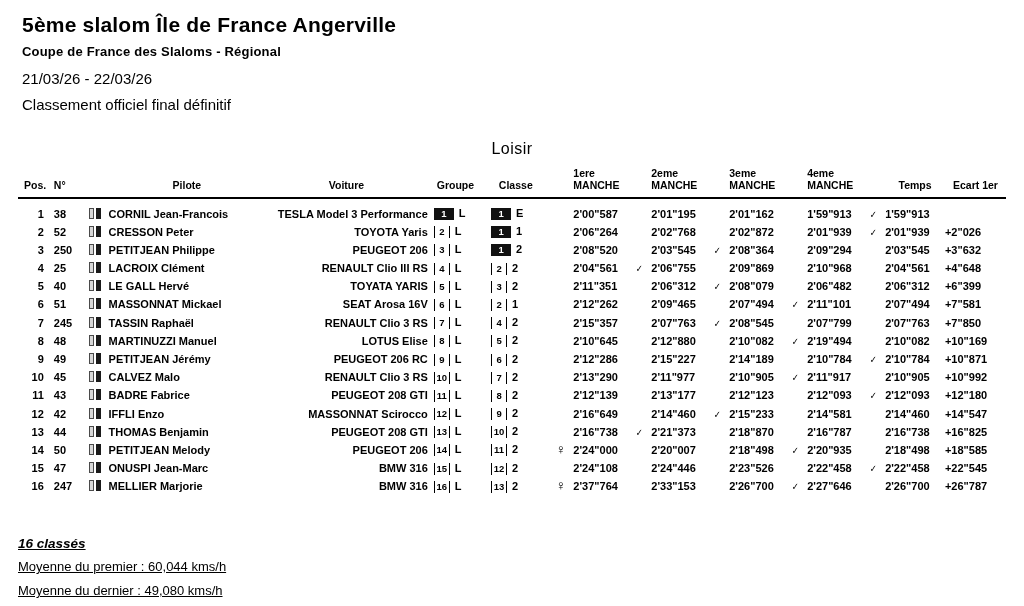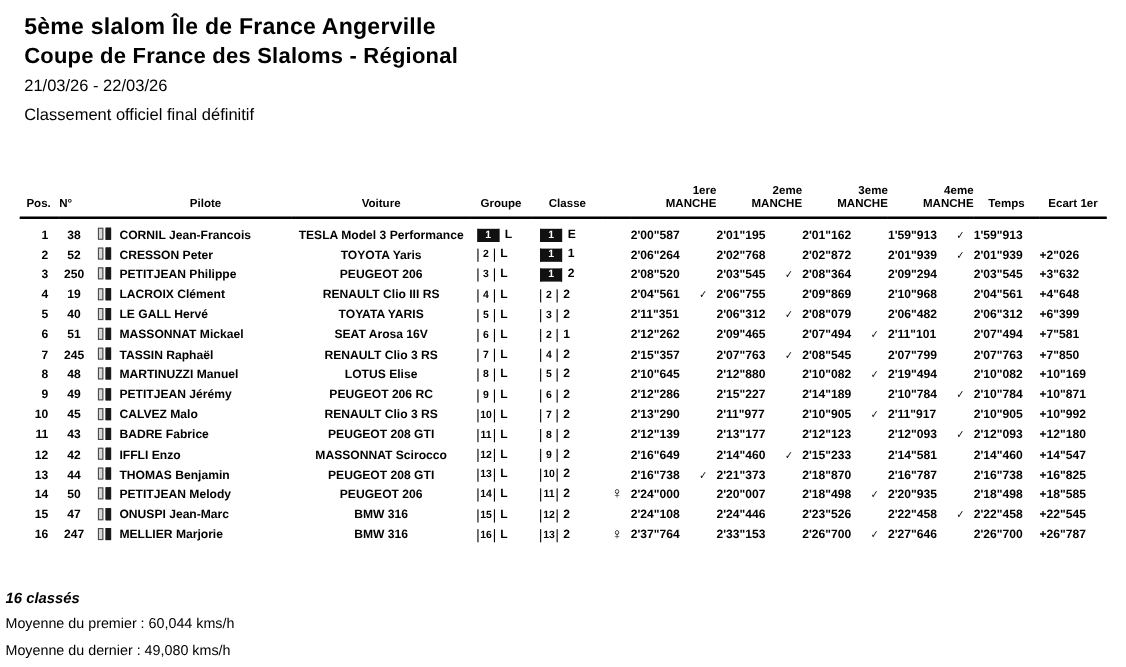--- a/index.html
+++ b/index.html
@@ -29,21 +29,21 @@
     top: 12px;
   }
   .title-1 {
     font-size: 21px;
     font-weight: bold;
     letter-spacing: 0.2px;
     line-height: 25px;
     white-space: nowrap;
   }
   .title-2 {
-    font-size: 20px;
+    font-size: 13px;
     font-weight: bold;
     letter-spacing: 0.2px;
     line-height: 25px;
     white-space: nowrap;
     margin-top: 2px;
   }
   .title-3 {
     font-size: 15px;
     font-weight: normal;
     line-height: 22px;
@@ -95,37 +95,37 @@
   .results tbody td {
     padding: 2.6px 0;
     vertical-align: middle;
     white-space: nowrap;
     font-weight: bold;
     font-size: 11px;
   }
 
   
   .c-pos    { width: 34px;  text-align: right; padding-right: 10px !important; }
-  .c-num    { width: 36px;  text-align: center; padding-right: 8px !important; }
+  .c-num    { width: 36px;  text-align: left; padding-right: 8px !important; }
   .c-icon   { width: 26px;  text-align: left; }
   .c-pilote { width: 196px; text-align: left; }
-  .c-voiture{ width: 176px; text-align: center; }
+  .c-voiture{ width: 176px; text-align: right; }
   .c-groupe { width: 68px;  text-align: left; padding-left: 6px !important; }
   .c-classe { width: 84px;  text-align: left; padding-left: 8px !important; }
   .c-m      { width: 86px;  text-align: left; }
   .c-temps  { width: 76px;  text-align: left; }
   .c-ecart  { width: 78px;  text-align: left; }
 
   thead .c-pos, thead .c-num { text-align: left; padding-right: 0 !important; }
   thead .c-pos { padding-left: 6px !important; margin-left: 44px; }
   thead .c-pilote { text-align: center; }
   thead .c-voiture { text-align: center; }
   thead .c-groupe { text-align: center; padding-left: 0 !important; }
   thead .c-classe { text-align: center; padding-left: 0 !important; }
-  thead .c-m { text-align: right; }
+  thead .c-m { text-align: left; }
   thead .c-temps { text-align: center; }
   thead .c-ecart { text-align: center; }
 
   
   .lic-icon {
     display: inline-block;
     width: 14px;
     height: 11px;
     position: relative;
     vertical-align: -1px;
@@ -196,22 +196,23 @@
     margin-left: 6px;
     font-size: 10px;
     font-weight: normal;
     transform: scaleX(0.85);
   }
   .time-cell { display: inline-block; min-width: 56px; }
 
   
   .footer {
     position: absolute;
-    left: 5px;
+    left: 18px;
     top: 534px;
+    text-decoration: underline;
   }
   .foot-classes {
     font-size: 13.5px;
     font-style: italic;
     font-weight: bold;
     line-height: 20px;
   }
   .foot-line {
     font-size: 13px;
     line-height: 22px;
@@ -223,20 +224,21 @@
 
 <div class="page">
 
   <div class="doc-header">
     <div class="title-1">5ème slalom Île de France Angerville</div>
     <div class="title-2">Coupe de France des Slaloms - Régional</div>
     <div class="title-3">21/03/26 - 22/03/26</div>
     <div class="title-4">Classement officiel final définitif</div>
   </div>
 
+  <div class="category-label">Loisir</div>
 
   <table class="results">
     <thead>
       <tr>
         <th class="c-pos">Pos.</th>
         <th class="c-num">N°</th>
         <th class="c-icon"></th>
         <th class="c-pilote">Pilote</th>
         <th class="c-voiture">Voiture</th>
         <th class="c-groupe">Groupe</th>
@@ -306,21 +308,21 @@
           <td class="c-fem"></td>
           <td class="c-m"><span class="time-cell">2'08"520</span></td>
           <td class="c-m"><span class="time-cell">2'03"545</span><span class="best-check">✓</span></td>
           <td class="c-m"><span class="time-cell">2'08"364</span></td>
           <td class="c-m"><span class="time-cell">2'09"294</span></td>
           <td class="c-temps">2'03"545</td>
           <td class="c-ecart">+3"632</td>
         </tr>
         <tr>
           <td class="c-pos">4</td>
-          <td class="c-num">19</td>
+          <td class="c-num">25</td>
           <td class="c-icon"><span class="lic-icon"></span></td>
           <td class="c-pilote">LACROIX Clément</td>
           <td class="c-voiture">RENAULT Clio III RS</td>
           <td class="c-groupe"><span class="rank-badge">4</span><span class="cat-letter">L</span></td>
           <td class="c-classe"><span class="rank-badge">2</span><span class="cat-letter">2</span></td>
           <td class="c-fem"></td>
           <td class="c-m"><span class="time-cell">2'04"561</span><span class="best-check">✓</span></td>
           <td class="c-m"><span class="time-cell">2'06"755</span></td>
           <td class="c-m"><span class="time-cell">2'09"869</span></td>
           <td class="c-m"><span class="time-cell">2'10"968</span></td>

